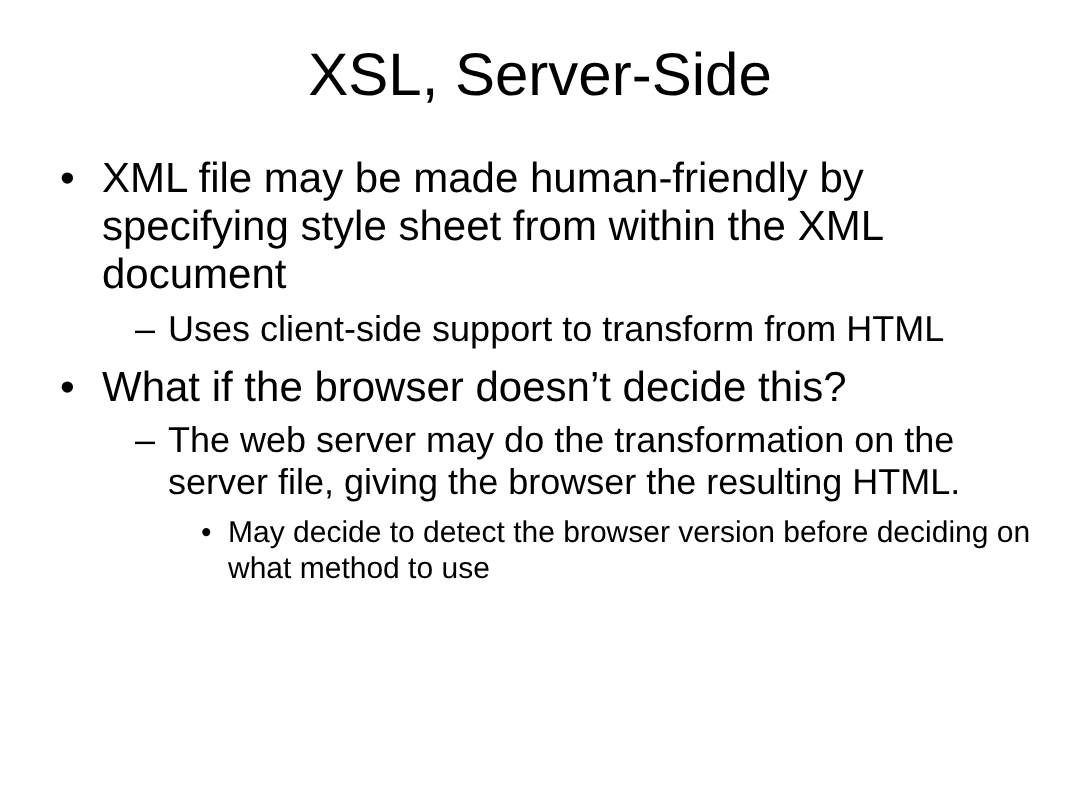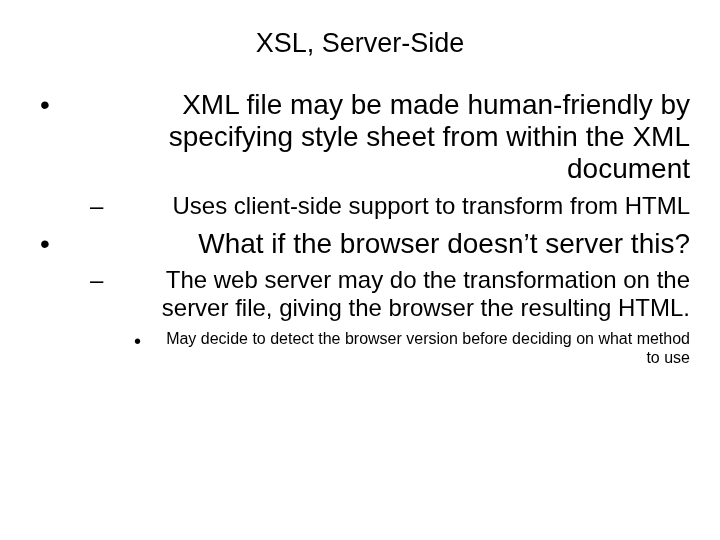--- a/index.html
+++ b/index.html
@@ -11,37 +11,36 @@
     font-family: Arial, Helvetica, sans-serif;
     color: #000000;
   }
   .slide {
     box-sizing: border-box;
     width: 720px;
     height: 540px;
     padding: 20px 30px 30px 30px;
   }
   .title {
-    font-size: 27px;
+    font-size: 40px;
     text-align: center;
     margin: 8px 0 30px 0;
     font-weight: normal;
   }
   ul.lvl1 {
     list-style: none;
     padding-left: 0;
     margin: 0 0 0 10px;
   }
   ul.lvl1 > li {
     position: relative;
     font-size: 28px;
     line-height: 1.15;
     padding-left: 28px;
     margin-bottom: 6px;
-    text-align: right;
   }
   ul.lvl1 > li::before {
     content: "•";
     position: absolute;
     left: 0;
     top: 0;
     font-size: 28px;
   }
   ul.lvl2 {
     list-style: none;
@@ -62,21 +61,21 @@
     top: 0;
     font-size: 24px;
   }
   ul.lvl3 {
     list-style: none;
     padding-left: 0;
     margin: 6px 0 4px 22px;
   }
   ul.lvl3 > li {
     position: relative;
-    font-size: 16px;
+    font-size: 20px;
     line-height: 1.2;
     padding-left: 18px;
     margin-bottom: 4px;
   }
   ul.lvl3 > li::before {
     content: "•";
     position: absolute;
     left: 0;
     top: 0;
     font-size: 20px;
@@ -91,21 +90,21 @@
   <ul class="lvl1">
     <li>
       <span>XML file may be made human-friendly by specifying style sheet from within the XML document</span>
       <ul class="lvl2">
         <li>
           <span>Uses client-side support to transform from HTML</span>
         </li>
       </ul>
     </li>
     <li>
-      <span>What if the browser doesn’t server this?</span>
+      <span>What if the browser doesn’t decide this?</span>
       <ul class="lvl2">
         <li>
           <span>The web server may do the transformation on the server file, giving the browser the resulting HTML.</span>
           <ul class="lvl3">
             <li>
               <span>May decide to detect the browser version before deciding on what method to use</span>
             </li>
           </ul>
         </li>
       </ul>

